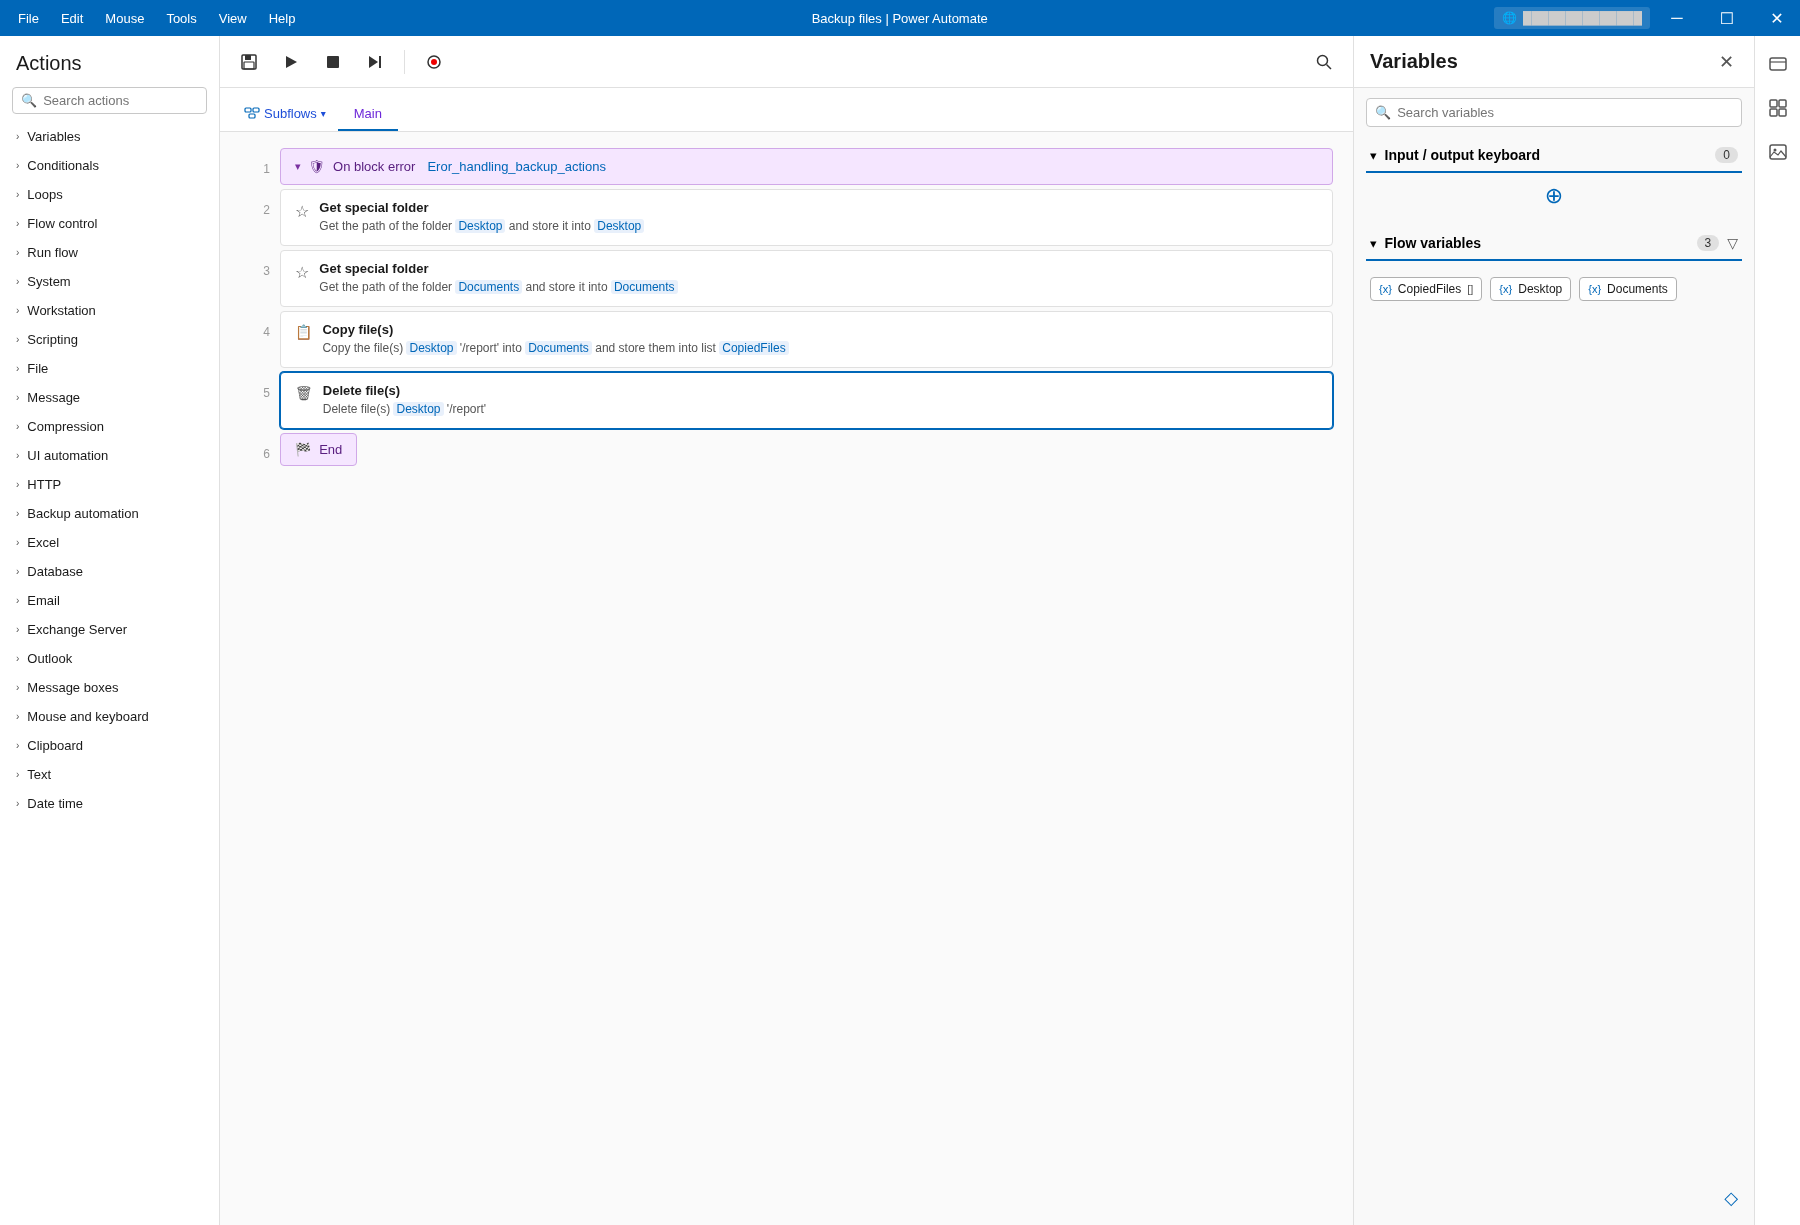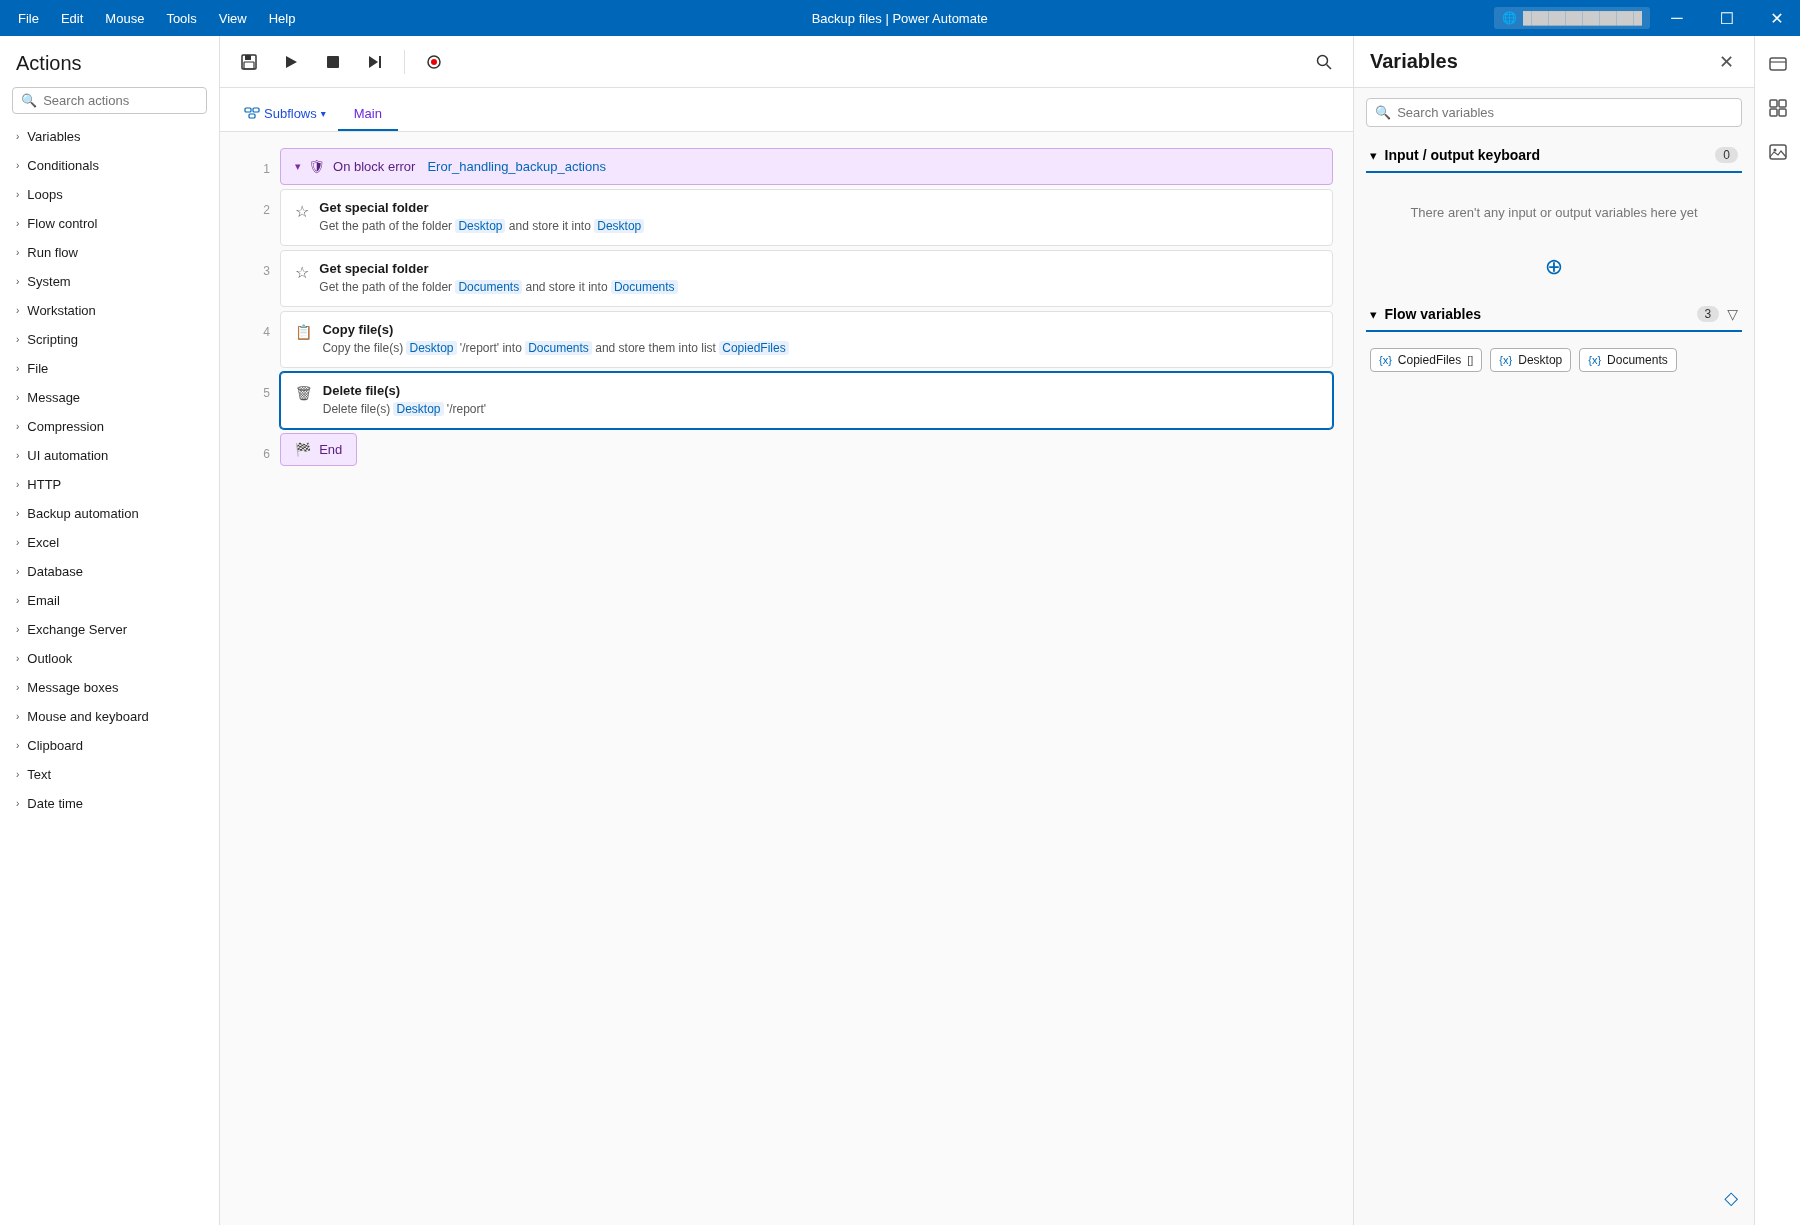--- a/index.html
+++ b/index.html
@@ -670,21 +670,20 @@
       <input type="text" placeholder="Search variables" style="">
     </div>
 
     <div class="var-section">
       <div class="var-section-header">
         <span>▾</span>
         <span class="var-section-title">Input / output keyboard</span>
         <span class="var-count-badge">0</span>
       </div>
       <div class="var-section-divider"></div>
-      <div class="var-empty-text">There aren't any input or output variables here yet</div>
       <div class="var-add-btn">⊕</div>
     </div>
 
     <div class="var-flow-section">
       <div class="var-flow-header">
         <span>▾</span>
         <span class="var-flow-title">Flow variables</span>
         <span class="var-count-3">3</span>
         <span class="var-filter-icon">▽</span>
       </div>

